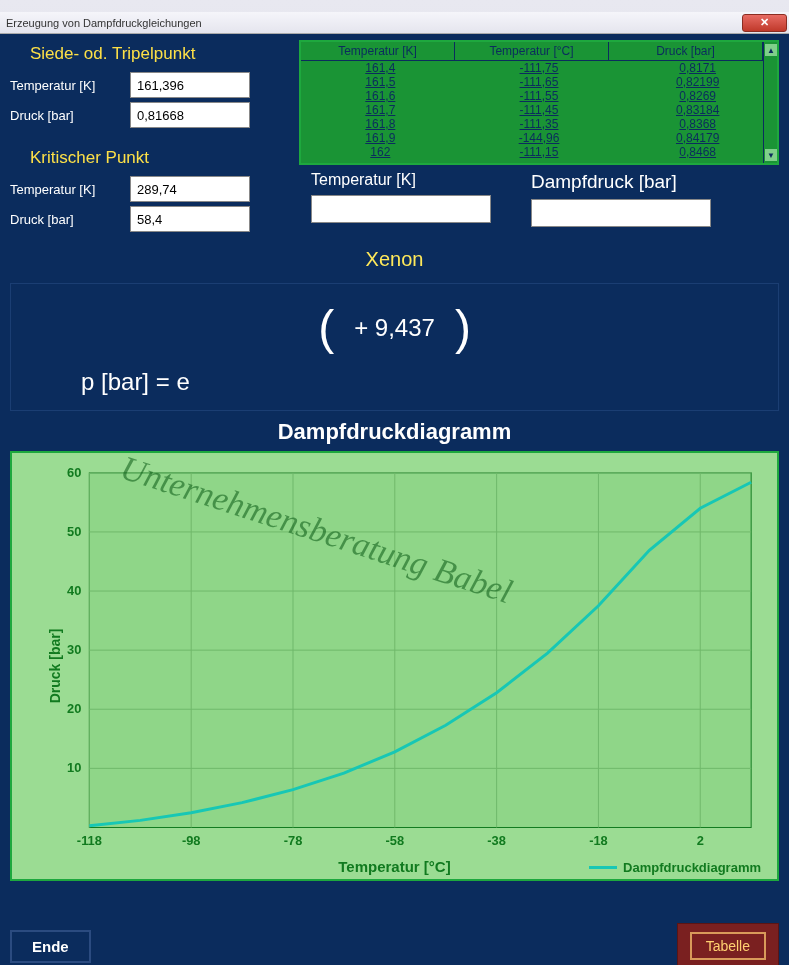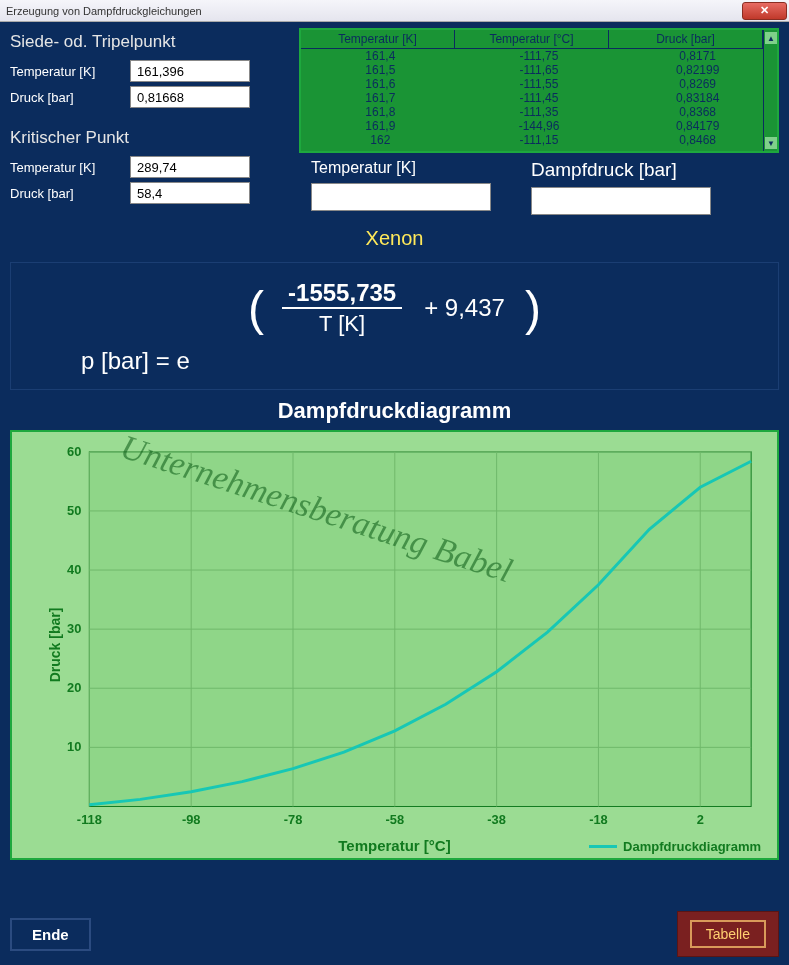--- a/index.html
+++ b/index.html
@@ -13,20 +13,21 @@
   .titlebar {
     height: 22px;
     background: linear-gradient(#f5f5fa, #e5e5ee);
     border-bottom: 1px solid #aaa;
     display: flex;
     align-items: center;
     justify-content: space-between;
     font-size: 11px;
     color: #333;
     padding-left: 6px;
+    margin-top: 12px;
   }
   .close-btn {
     width: 45px; height: 18px;
     background: linear-gradient(#e76b63, #c0392b);
     border: 1px solid #8a2d22;
     border-radius: 3px;
     color: #fff;
     font-weight: bold;
     display:flex;align-items:center;justify-content:center;
     font-size:11px;
@@ -34,28 +35,28 @@
   }
   .app {
     background: #0b2c5d;
     height: 943px;
     padding: 6px 10px 8px 10px;
     position: relative;
     color: #fff;
   }
   .section-title {
     font-size: 17px;
-    color: #e5e5e5;
-    margin: 4px 0 8px 0;
+    color: #fde047;
+    margin: 4px 0 8px 20px;
   }
   .row { display: flex; align-items: center; margin: 4px 0; }
   .lbl { width: 120px; font-size: 13px; color: #fff; }
   .inp {
     background: #fff; color: #000;
-    font-size: 13px; padding: 2px 6px;
+    font-size: 13px; padding: 12px 6px;
     border: 1px solid #888;
     width: 120px; height: 22px;
   }
   .top-area { display: flex; }
   .left-col { width: 285px; }
   .grid-box {
     border: 2px solid #1ea83e;
     background: #1a9435;
     width: 480px; height: 125px;
     margin-left: 8px;
@@ -64,21 +65,21 @@
   .grid-head, .grid-row {
     display: flex;
     font-size: 12px;
     color: #0b2c5d;
     text-align: center;
   }
   .grid-head { border-bottom: 1px solid #0b2c5d; }
   .grid-head div { flex:1; padding:2px 0; border-right:1px solid #0b2c5d; color:#0b2c5d; font-weight:normal;}
   .grid-head div:last-child { border-right:none; width:14px; flex:0 0 14px;}
   .grid-body { }
-  .grid-row div { flex:1; padding:0; color:#0b2c5d; font-size:12px;}
+  .grid-row div { flex:1; padding:0; color:#0b2c5d; font-size:12px;text-decoration:underline;}
   .scroll-gutter {
     position:absolute; right:0; top:0; bottom:0; width:14px;
     background:#1a9435; border-left:1px solid #0b2c5d;
   }
   .scroll-arrow {
     width:12px;height:12px;background:#7fd08a;
     display:flex;align-items:center;justify-content:center;
     font-size:8px;color:#0b2c5d;margin:1px;
   }
   .mid-inputs { display:flex; margin-top:6px; margin-left:300px; gap:40px;}
@@ -258,24 +259,20 @@
         </div>
       </div>
     </div>
   </div>
 
   <div class="substance">Xenon</div>
 
   <div class="formula-box">
     <div class="formula">
       <span class="paren">(</span>
-      <span class="frac">
-        <span class="num">-1555,735</span>
-        <span class="den">T [K]</span>
-      </span>
       <span class="plus">+ 9,437</span>
       <span class="paren">)</span>
     </div>
     <div class="plhs">p [bar] = e</div>
   </div>
 
   <div class="chart-title">Dampfdruckdiagramm</div>
 
   <div class="chart-box">
     <div class="yaxis-label">Druck  [bar]</div>

